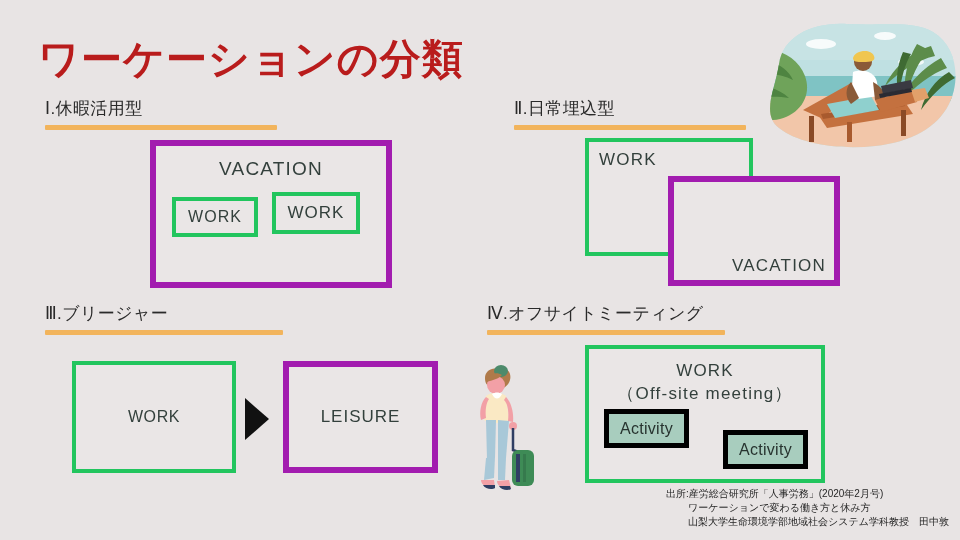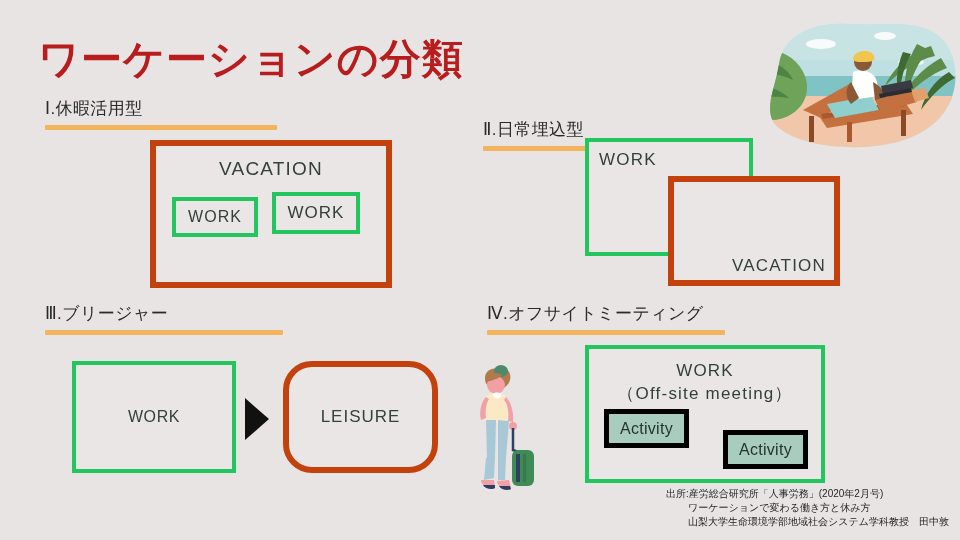--- a/index.html
+++ b/index.html
@@ -22,27 +22,27 @@
 
   
   .section-head{position:absolute;white-space:nowrap;}
   .section-head .label{
     font-size:17px;color:#2a2a2a;letter-spacing:.4px;display:block;
   }
   .section-head .rule{
     display:block;height:5px;background:#F2B45C;margin-top:5px;border-radius:1px;
   }
   #head-1{left:45px;top:97px;}  #head-1 .rule{width:232px;}
-  #head-2{left:483px;top:97px;margin-top:21px;} #head-2 .rule{width:232px;}
+  #head-2{left:514px;top:97px;} #head-2 .rule{width:232px;}
   #head-3{left:45px;top:302px;} #head-3 .rule{width:238px;}
   #head-4{left:487px;top:302px;}#head-4 .rule{width:238px;}
 
   
   .box{position:absolute;box-sizing:border-box;}
-  .box-green{border:6px solid #c2410c;background:#EAE6E6;}
+  .box-green{border:6px solid #a21caf;background:#EAE6E6;}
   .box-red{border:4px solid #22c55e;background:#EAE6E6;}
   .box-label{
     position:absolute;white-space:nowrap;
     font-size:19px;color:#33403C;letter-spacing:1.2px;
   }
 
   
   #p1-vacation{left:150px;top:140px;width:242px;height:148px;}
   #p1-vacation-label{left:0;right:0;top:12px;text-align:center;}
   #p1-work-a{left:172px;top:197px;width:86px;height:40px;}
@@ -61,21 +61,21 @@
   
   #p3-work{left:72px;top:361px;width:164px;height:112px;}
   #p3-work .t{position:absolute;inset:0;display:flex;flex-direction:column;
               align-items:center;justify-content:center;line-height:1.35;
               font-size:16px;color:#33403C;letter-spacing:.6px;}
   #p3-arrow{
     position:absolute;left:245px;top:398px;width:0;height:0;
     border-top:21px solid transparent;border-bottom:21px solid transparent;
     border-left:24px solid #111111;
   }
-  #p3-leisure{left:283px;top:361px;width:155px;height:112px;border-radius:29px;}
+  #p3-leisure{left:283px;top:361px;width:155px;height:112px;}
   #p3-leisure .t{position:absolute;inset:0;display:flex;align-items:center;justify-content:center;
                  font-size:17px;color:#33403C;letter-spacing:1px;}
 
   
   #p4-work{left:585px;top:345px;width:240px;height:138px;}
   #p4-work-label{left:0;right:0;top:11px;text-align:center;line-height:1.35;font-size:17px;}
   .activity{
     position:absolute;box-sizing:border-box;
     border:5px solid #000000;background:#A8CDBE;
     display:flex;align-items:center;justify-content:center;

